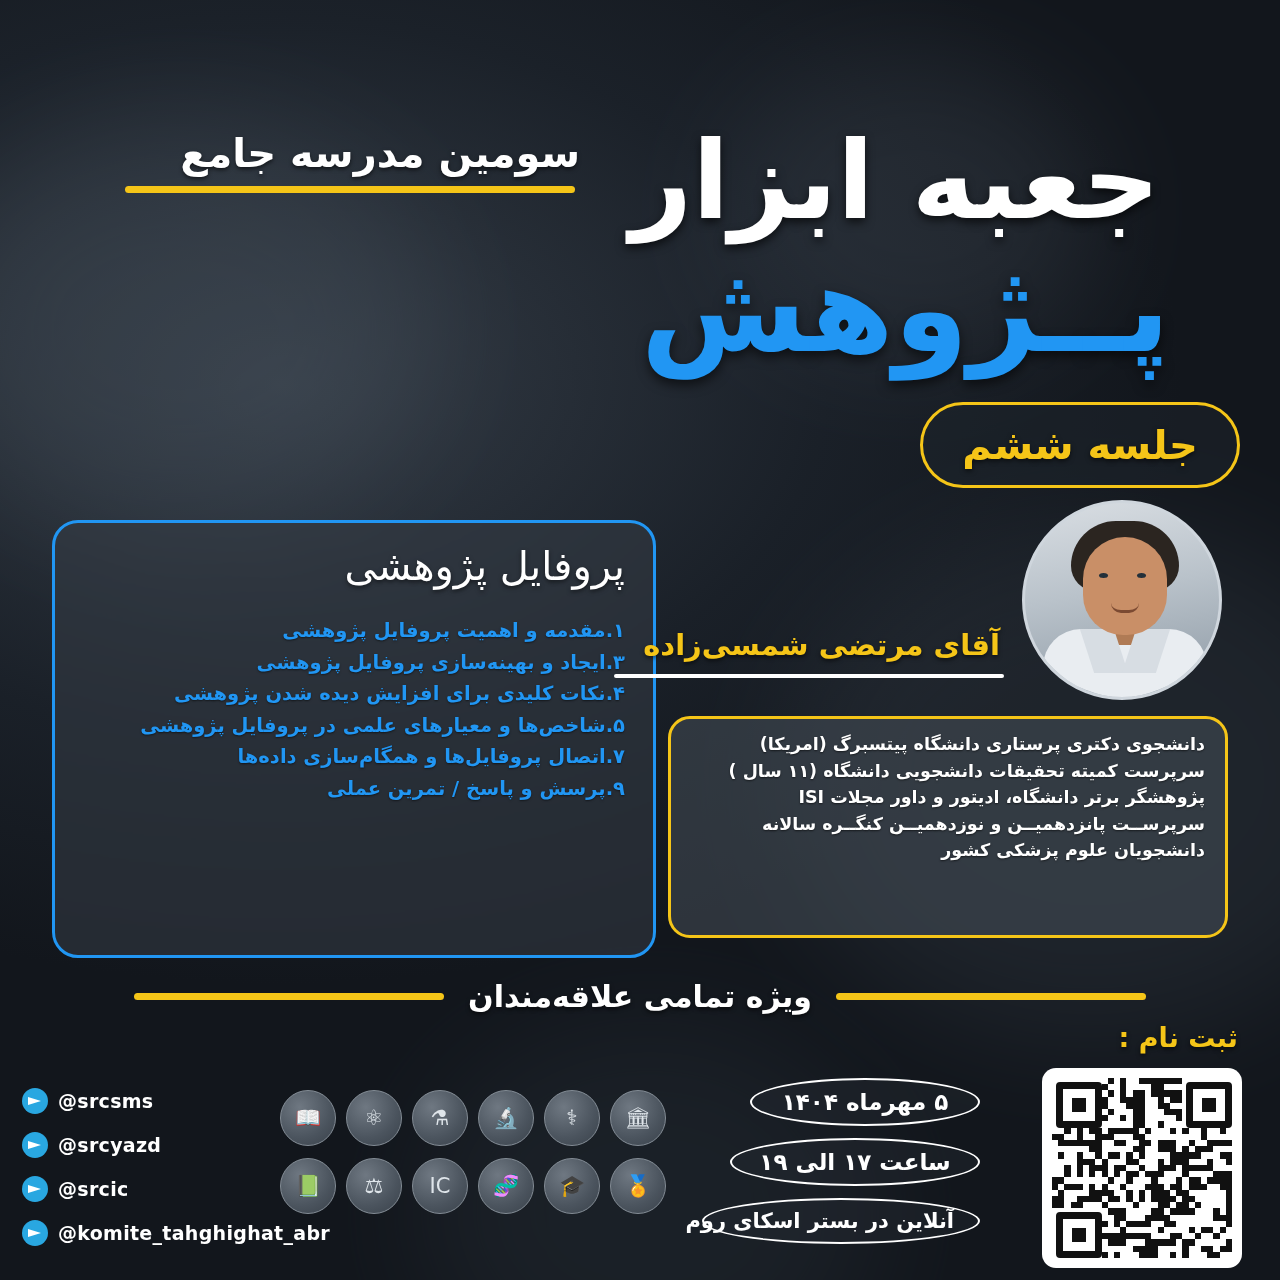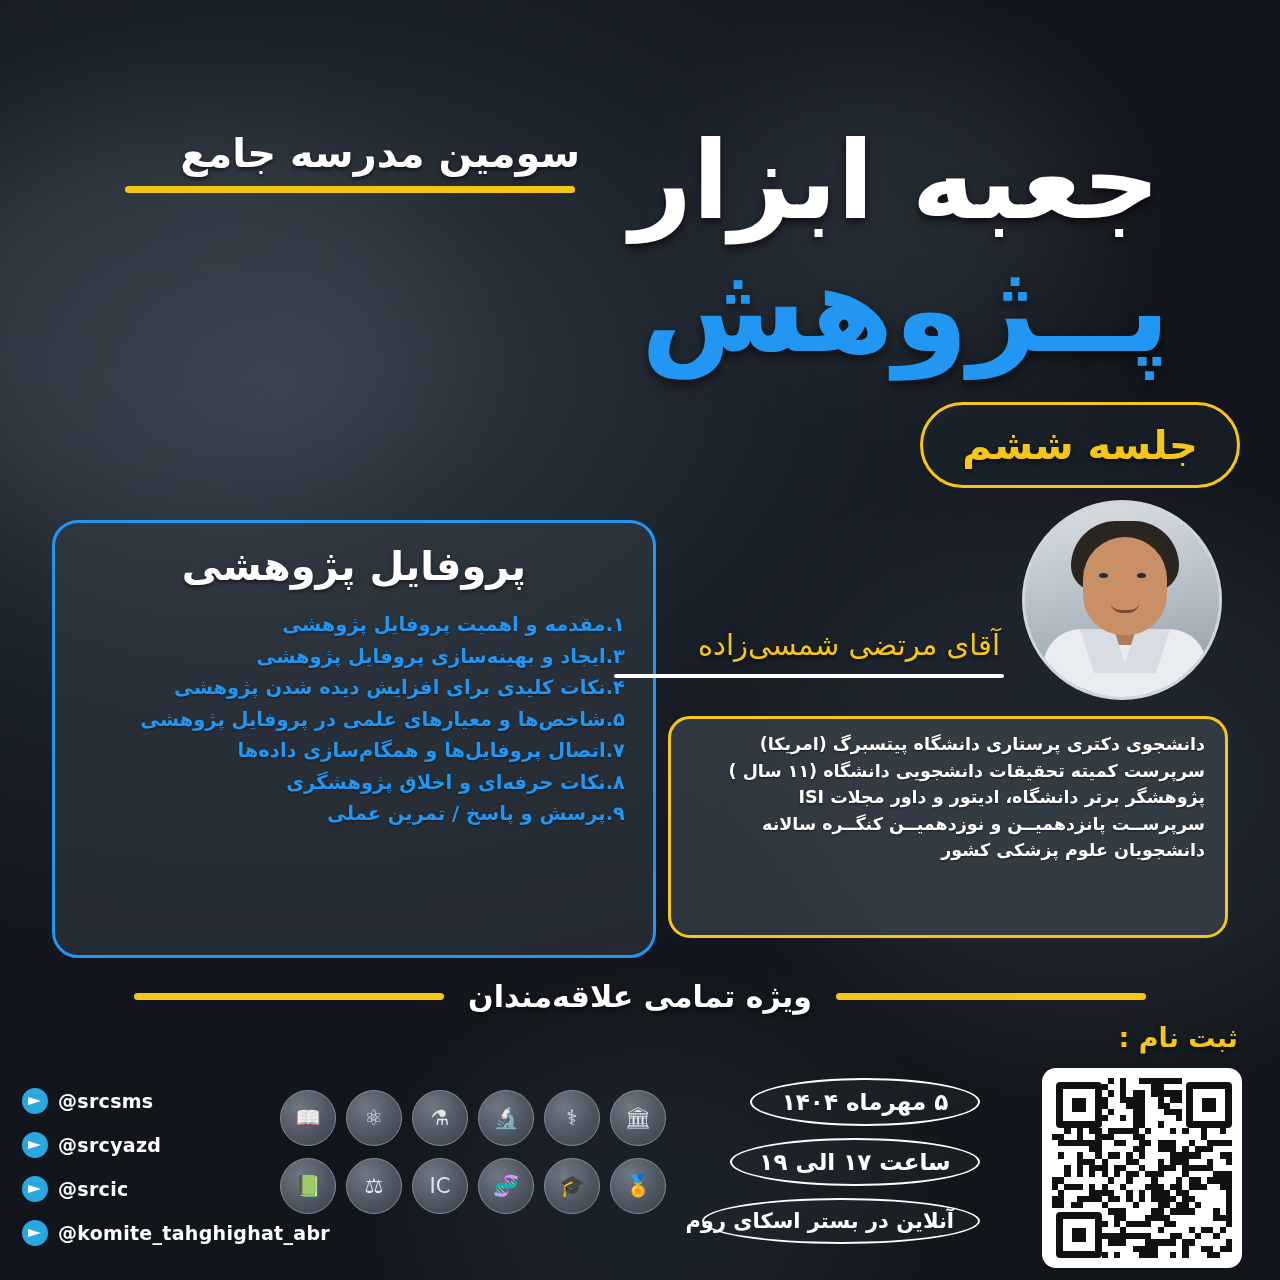--- a/index.html
+++ b/index.html
@@ -80,23 +80,23 @@
   .topics-panel {
     position: absolute; left: 52px; top: 520px;
     width: 604px; height: 438px;
     background: rgba(52,60,70,.55);
     border: 3px solid #2196f3;
     border-radius: 26px;
     padding: 20px 28px 18px 28px;
     backdrop-filter: blur(2px);
   }
   .topics-title {
-    text-align: center;
-    font-size: 40px; font-weight: 700; color: #fff;
-    margin-bottom: 20px;
+    text-align: right;
+    font-size: 40px; font-weight: 400; color: #fff;
+    margin-bottom: 26px;
     text-shadow: 0 2px 4px rgba(0,0,0,.5);
   }
   .topic-item {
     text-align: right;
     font-size: 19.5px; font-weight: bold;
     color: #2196f3;
     line-height: 1.62;
     white-space: nowrap;
     text-shadow: 0 1px 2px rgba(0,0,0,.5);
   }
@@ -127,21 +127,21 @@
   }
   .sp-collar-l, .sp-collar-r {
     position: absolute; top: 126px; width: 34px; height: 44px; background:#d7dde3;
   }
   .sp-collar-l { left: 62px; transform: skewX(18deg); }
   .sp-collar-r { left: 104px; transform: skewX(-18deg); }
   .sp-neck { position:absolute; left: 84px; top: 118px; width: 32px; height: 24px; background:#b07b55; }
 
   .speaker-name {
     position: absolute; right: 280px; top: 628px;
-    font-size: 29px; font-weight: 400; color: #f5c518;
+    font-size: 29px; font-weight: 700; color: #f5c518;
     white-space: nowrap;
     text-shadow: 0 2px 4px rgba(0,0,0,.6);
   }
   .speaker-rule {
     position: absolute; right: 276px; top: 674px;
     width: 390px; height: 4px; background: #ffffff; border-radius: 3px;
   }
   .bio-panel {
     position: absolute; right: 52px; top: 716px;
     width: 560px; height: 222px;
@@ -244,21 +244,20 @@
     <span>جلسه ششم</span>
   </div>
 
   <div class="topics-panel">
     <div class="topics-title">پروفایل پژوهشی</div>
     <div class="topic-item">۱.مقدمه و اهمیت پروفایل پژوهشی</div>
     <div class="topic-item">۳.ایجاد و بهینه‌سازی پروفایل پژوهشی</div>
     <div class="topic-item">۴.نکات کلیدی برای افزایش دیده شدن پژوهشی</div>
     <div class="topic-item">۵.شاخص‌ها و معیارهای علمی در پروفایل پژوهشی</div>
     <div class="topic-item">۷.اتصال پروفایل‌ها و همگام‌سازی داده‌ها</div>
-    <div class="topic-item">۸.نکات حرفه‌ای و اخلاق پژوهشگری</div>
     <div class="topic-item">۹.پرسش و پاسخ / تمرین عملی</div>
   </div>
 
   <div class="speaker-photo">
     <div class="sp-body"></div>
     <div class="sp-neck"></div>
     <div class="sp-collar-l"></div>
     <div class="sp-collar-r"></div>
     <div class="sp-hair"></div>
     <div class="sp-face"></div>

